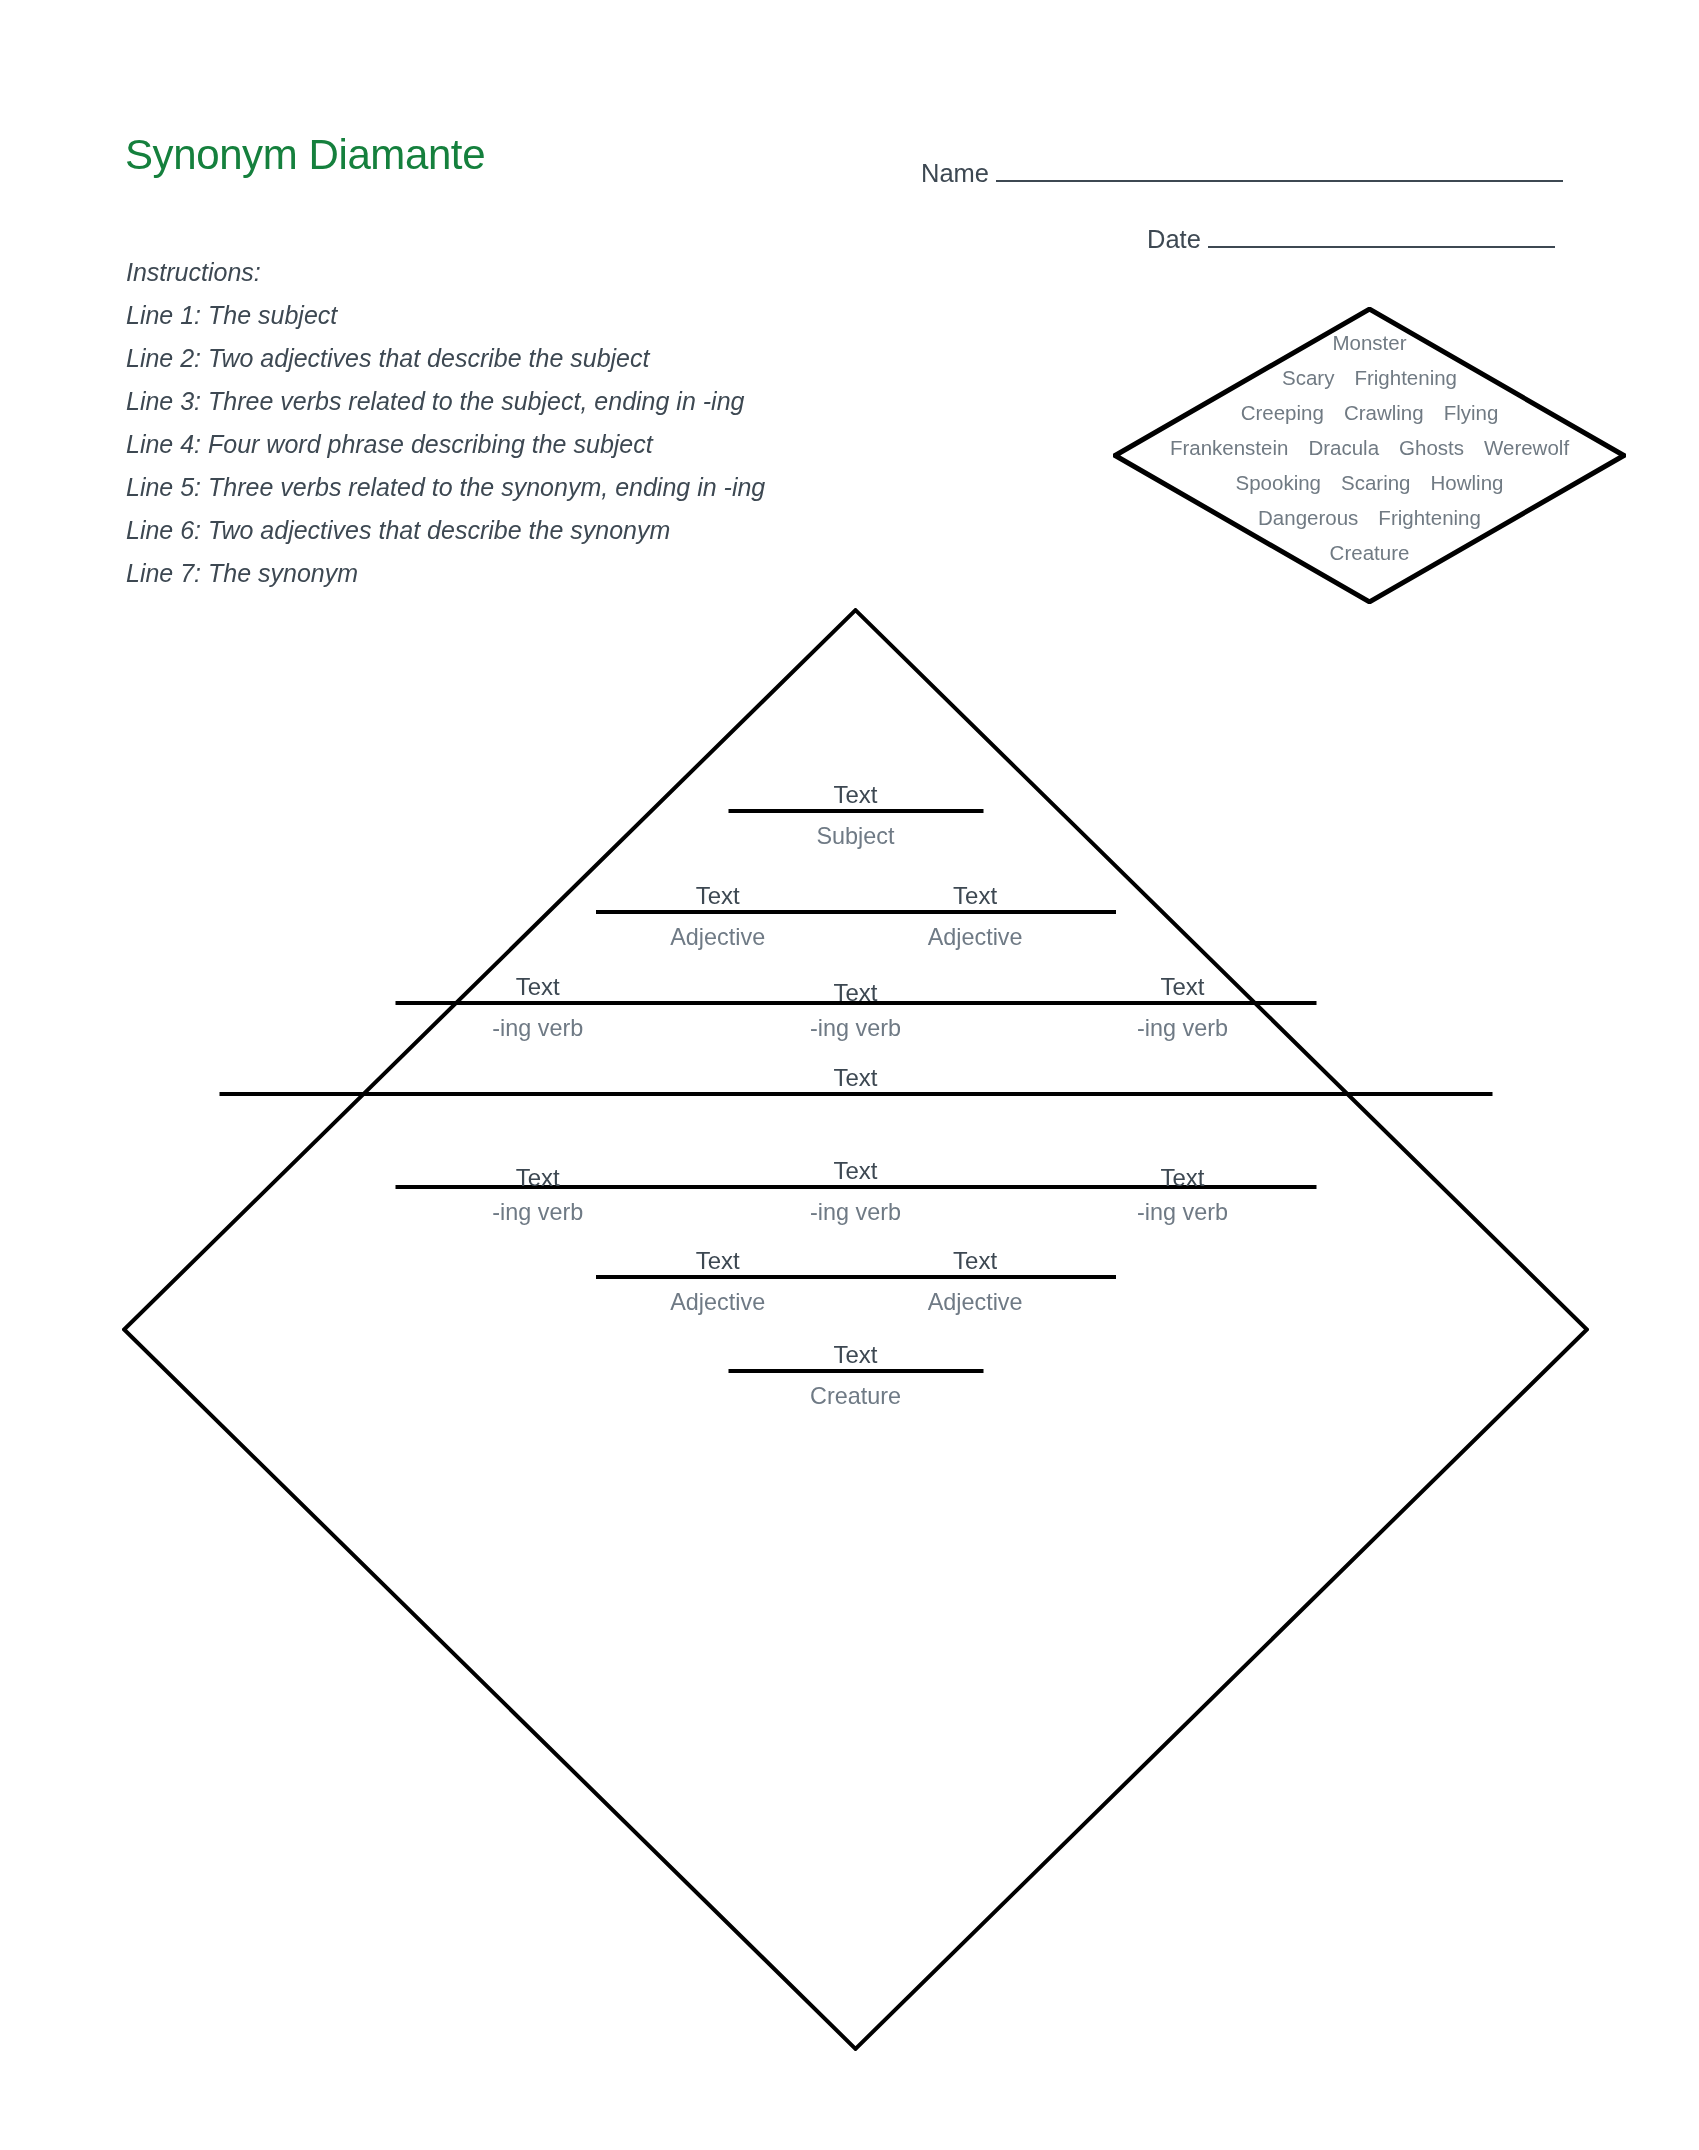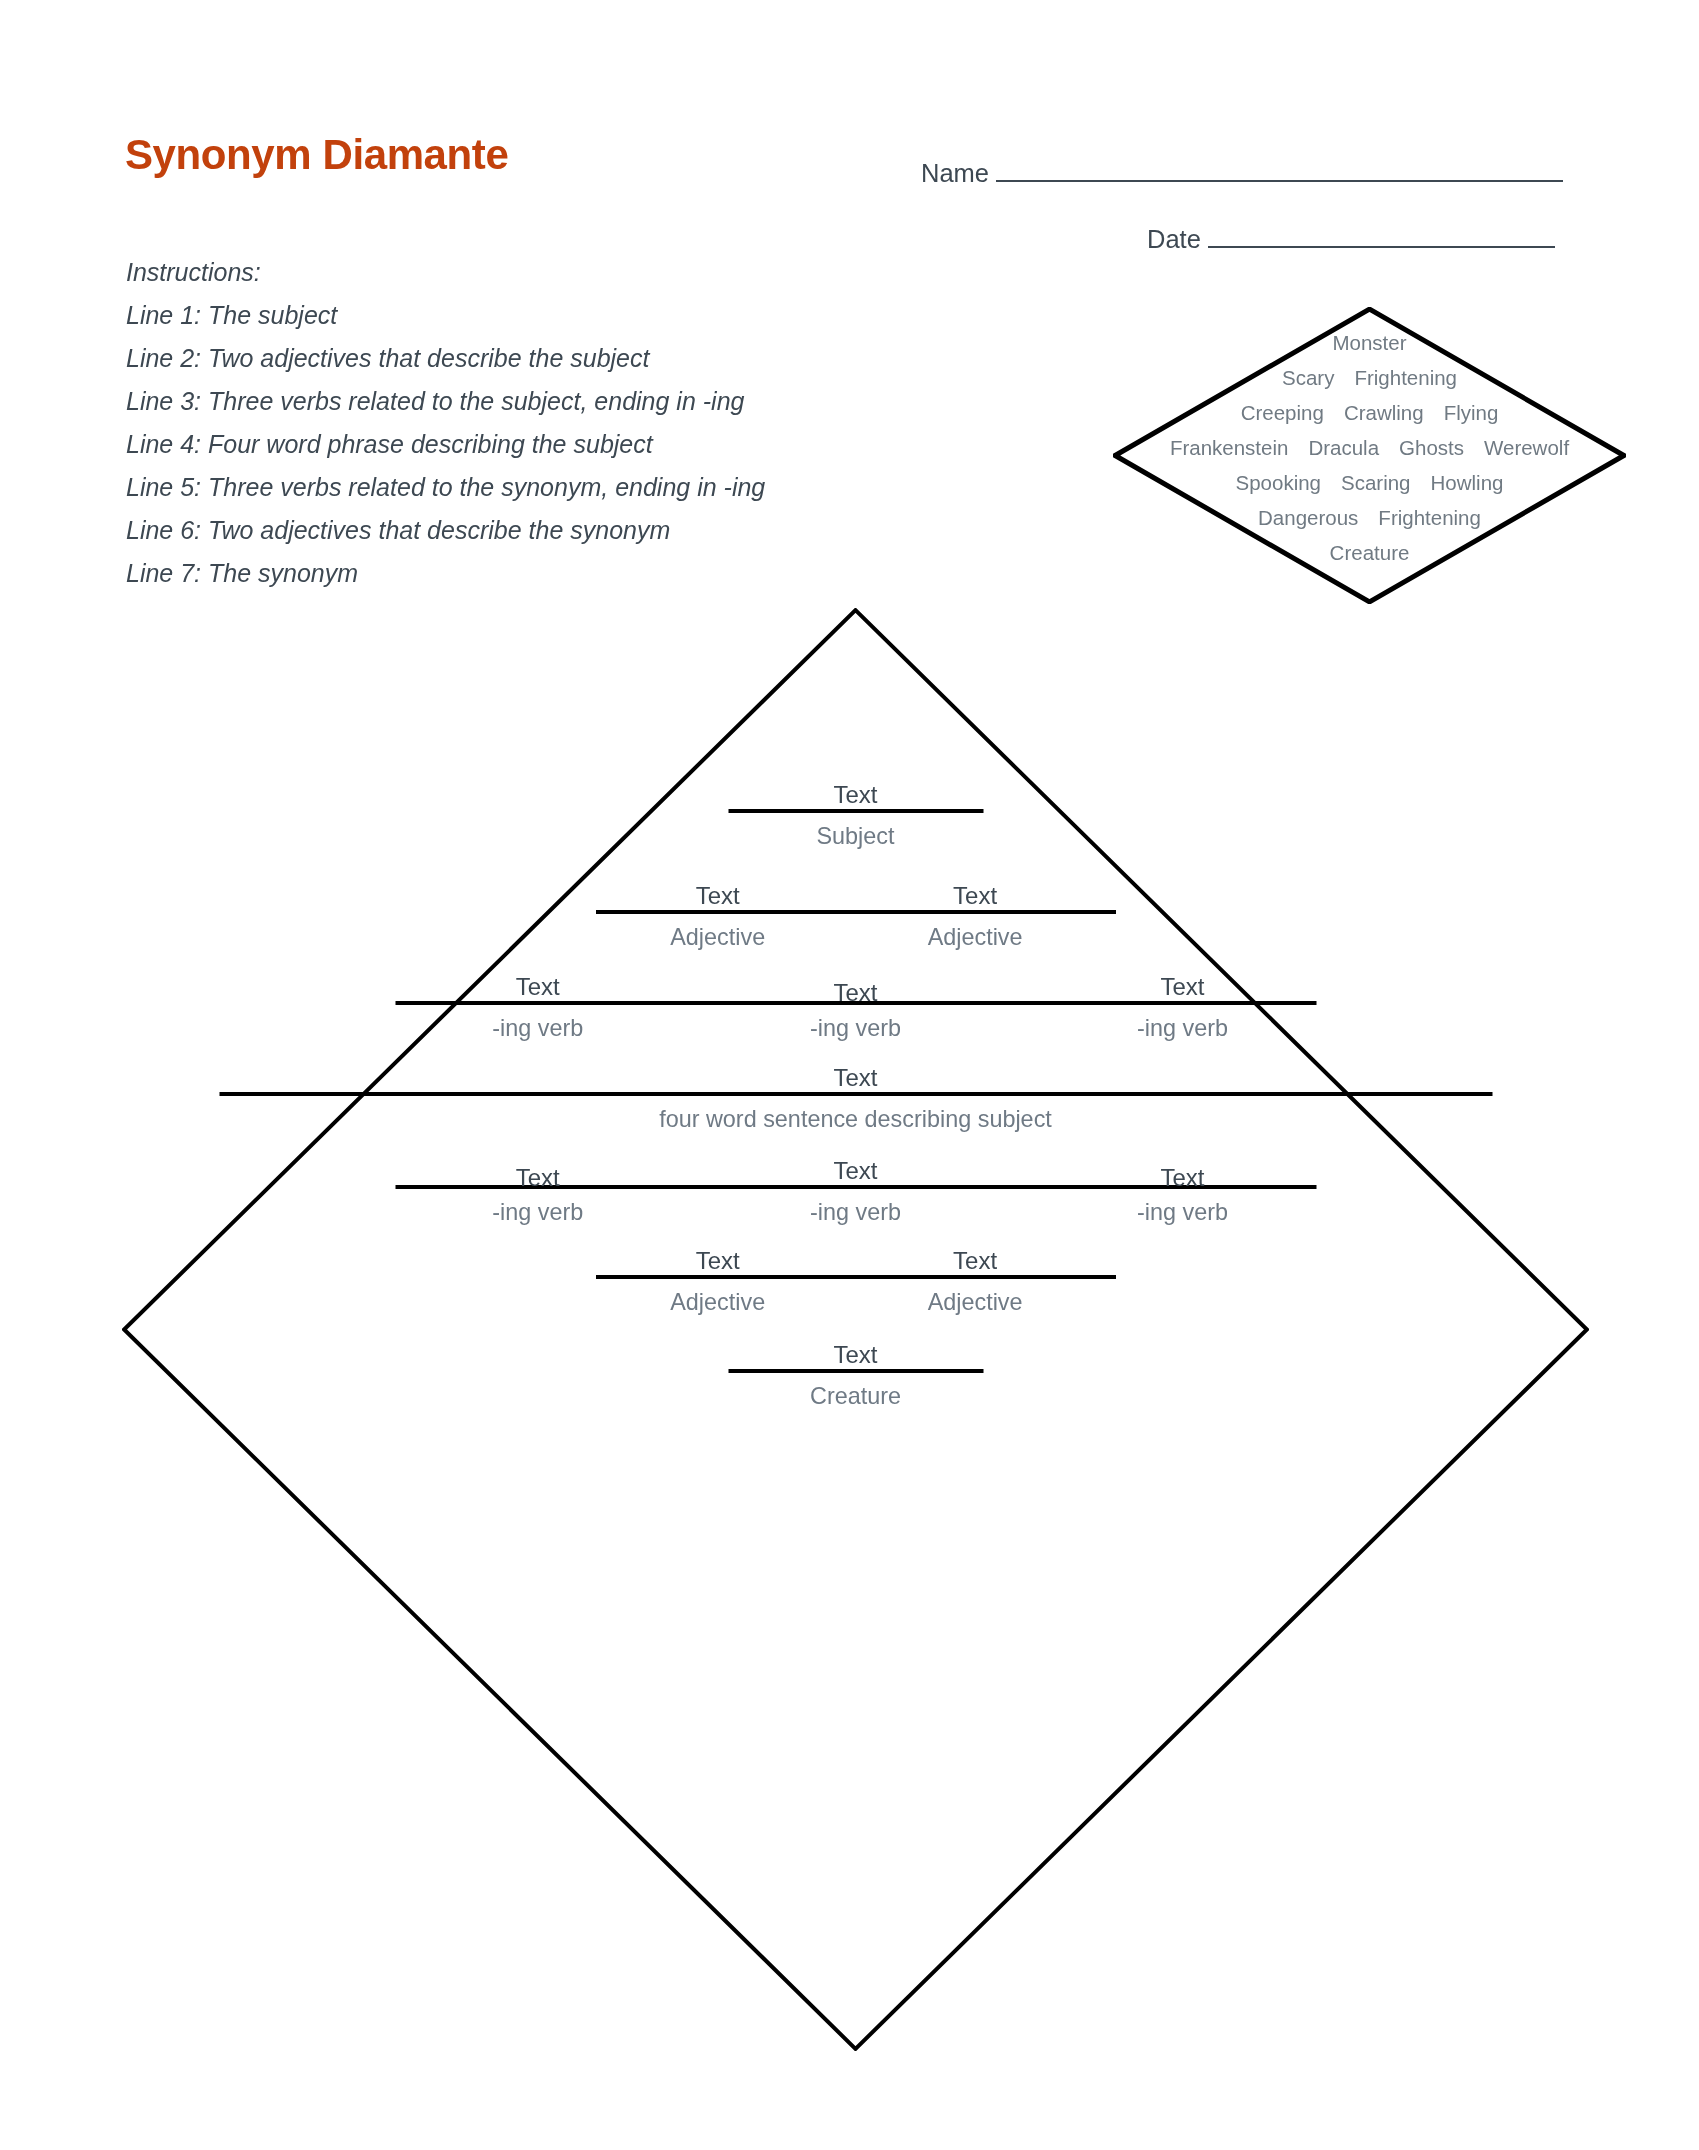--- a/index.html
+++ b/index.html
@@ -15,22 +15,22 @@
     color: #3d4852;
     overflow: hidden;
   }
 
   
   #page-title {
     position: absolute;
     left: 125px;
     top: 131px;
     font-size: 42px;
-    font-weight: bold;
-    color: #c2410c;
+    font-weight: normal;
+    color: #15803d;
     letter-spacing: -0.4px;
     white-space: nowrap;
   }
 
   #name-row {
     position: absolute;
     left: 921px;
     top: 161px;
     display: flex;
     align-items: flex-end;
@@ -275,23 +275,20 @@
         <span class="slot-label" style="left: 50%;">-ing verb</span>
         <span class="slot-label" style="left: 85.5%;">-ing verb</span>
       </div>
   </div>
 
   <div class="wrow" id="wrow-4">
     <div class="slots">
         <span class="slot-text" style="left: 50%; bottom: 0px;">Text</span>
       </div>
     <div class="rule"></div>
-    <div class="labels">
-        <span class="slot-label" style="left: 50%;">four word sentence describing subject</span>
-      </div>
   </div>
 
   <div class="wrow" id="wrow-5">
     <div class="slots">
         <span class="slot-text" style="left: 15.5%; bottom: -7px;">Text</span>
         <span class="slot-text" style="left: 50%; bottom: 0px;">Text</span>
         <span class="slot-text" style="left: 85.5%; bottom: -7px;">Text</span>
       </div>
     <div class="rule"></div>
     <div class="labels">

